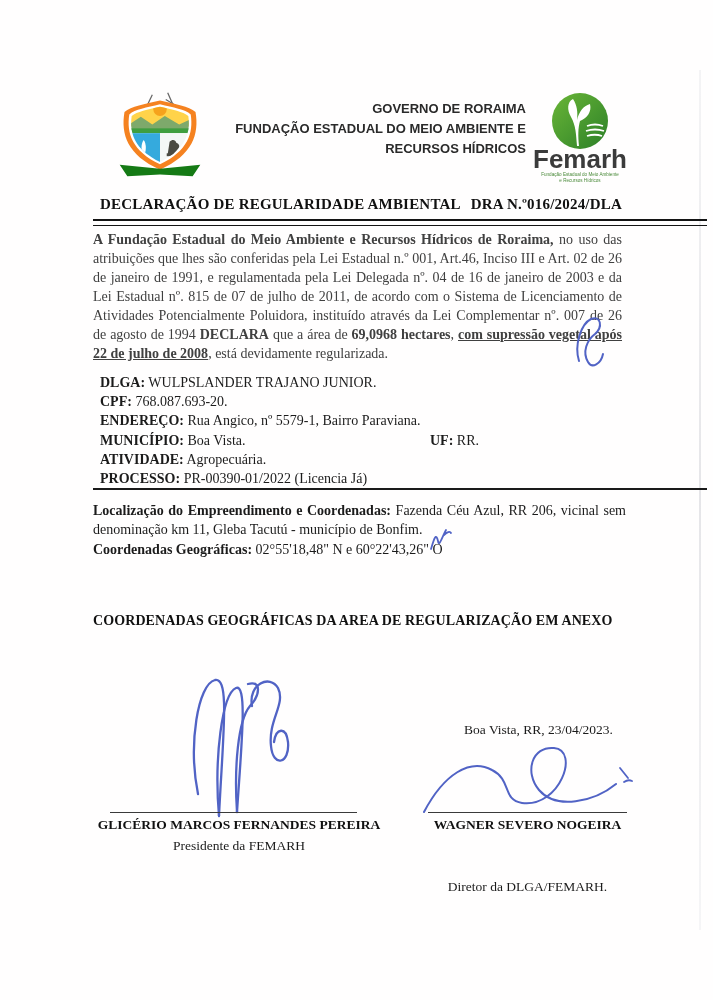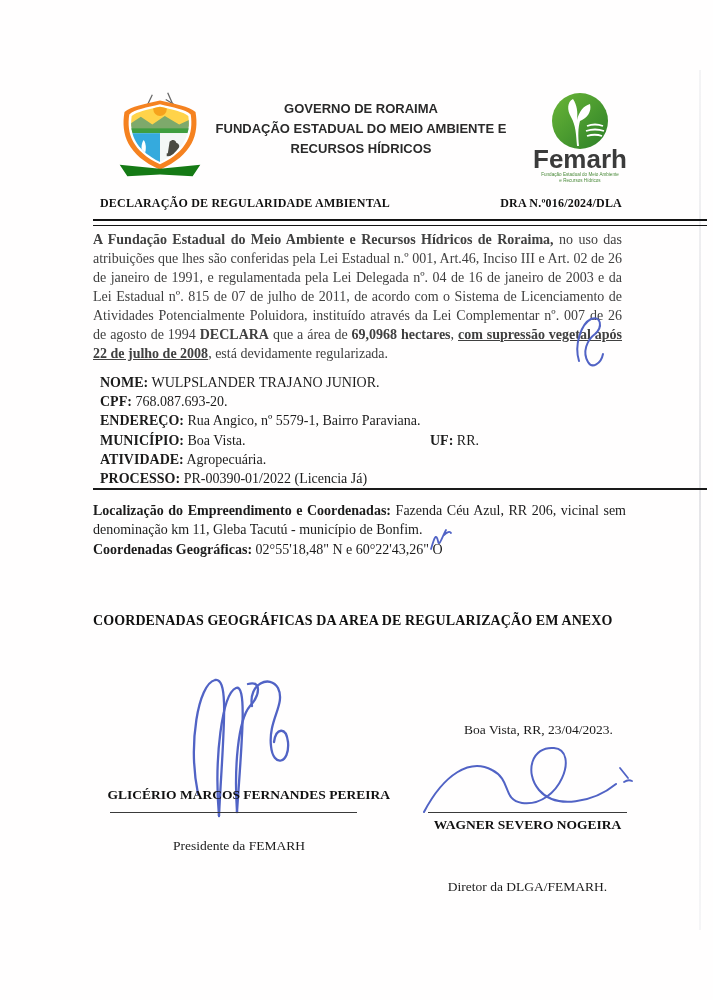--- a/index.html
+++ b/index.html
@@ -9,30 +9,30 @@
     background:#fffefe; overflow:hidden;
     font-family:"Liberation Serif", serif; color:#1c1c1c;
   }
   .scan-edge {
     position:absolute; left:699px; top:70px; height:860px; width:2px;
     background:linear-gradient(#f1f1f3, #dfdfe3, #f3f3f5); opacity:.8;
   }
   
   .coat { position:absolute; left:112px; top:90px; width:96px; height:94px; }
   .org-block {
-    position:absolute; left:196px; top:99px; width:330px; text-align:center;
+    position:absolute; left:196px; top:99px; width:330px; text-align:right;
     font-family:"Liberation Sans", sans-serif; font-weight:700;
     font-size:13px; line-height:1.55; color:#2a2a2a;
   }
   .femarh { position:absolute; left:527px; top:90px; width:106px; height:96px; }
   
   .title-row {
     position:absolute; left:100px; top:196px; width:522px;
     display:flex; justify-content:space-between;
-    font-weight:700; font-size:12px; letter-spacing:.2px; color:#111;
+    font-weight:700; font-size:15px; letter-spacing:.2px; color:#111;
   }
   .double-rule {
     position:absolute; left:93px; top:219px; width:614px; height:7px;
     border-top:2.5px solid #141414; border-bottom:1.5px solid #141414;
   }
   
   .body-par {
     position:absolute; left:93px; top:230px; width:529px;
     font-size:14px; line-height:1.36; text-align:justify; color:#404040;
   }
@@ -62,21 +62,21 @@
   .sig-left-svg  { left:178px; top:672px; width:142px; height:148px; }
   .sig-right-svg { left:418px; top:742px; width:218px; height:74px; }
   .rubric1 { left:572px; top:315px; width:36px; height:54px; }
   .rubric2 { left:429px; top:527px; width:24px; height:26px; }
   .sig-line { position:absolute; border-top:1.5px solid #3a3a3a; }
   .sig-line-left  { left:110px; top:812px; width:247px; }
   .sig-line-right { left:428px; top:812px; width:199px; }
   .sig-name {
     position:absolute; text-align:center; font-weight:700; font-size:13.5px; color:#111;
   }
-  .sig-name-left  { left:88px;  top:787px; width:302px;text-align:right; }
+  .sig-name-left  { left:88px;  top:817px; width:302px; }
   .sig-name-right { left:420px; top:817px; width:215px; }
   .sig-role {
     position:absolute; text-align:center; font-size:13.5px; color:#1b1b1b;
   }
   .sig-role-left  { left:88px;  top:838px; width:302px; }
   .sig-role-right { left:420px; top:838px; width:215px;margin-top:41px; }
   .ink { stroke:#5163c5; fill:none; stroke-linecap:round; stroke-linejoin:round; }
 </style>
 </head>
 <body>
@@ -132,21 +132,21 @@
 
   <div class="title-row">
     <span>DECLARAÇÃO DE REGULARIDADE AMBIENTAL</span>
     <span>DRA N.º016/2024/DLA</span>
   </div>
   <div class="double-rule"></div>
 
   <p class="body-par"><span style="font-weight: 700;">A Fundação Estadual do Meio Ambiente e Recursos Hídricos de Roraima,</span><span> no uso das atribuições que lhes são conferidas pela Lei Estadual n.º 001, Art.46, Inciso III e Art. 02 de 26 de janeiro de 1991, e regulamentada pela Lei Delegada nº. 04 de 16 de janeiro de 2003 e da Lei Estadual nº. 815 de 07 de julho de 2011, de acordo com o Sistema de Licenciamento de Atividades Potencialmente Poluidora, instituído através da Lei Complementar nº. 007 de 26 de agosto de 1994 </span><span style="font-weight: 700;">DECLARA</span><span> que a área de </span><span style="font-weight: 700;">69,0968 hectares</span><span>, </span><span style="font-weight: 700; text-decoration: underline;">com supressão vegetal após 22 de julho de 2008</span><span>, está devidamente regularizada.</span></p>
 
   <div class="fields">
-    <div class="field-row"><b>NOME:</b><span> WULPSLANDER TRAJANO JUNIOR.</span></div>
+    <div class="field-row"><b>DLGA:</b><span> WULPSLANDER TRAJANO JUNIOR.</span></div>
     <div class="field-row"><b>CPF:</b><span> 768.087.693-20.</span></div>
     <div class="field-row"><b>ENDEREÇO:</b><span> Rua Angico, nº 5579-1, Bairro Paraviana.</span></div>
     <div class="field-row">
       <b>MUNICÍPIO:</b><span> Boa Vista.</span>
       <span class="uf-pair"><b>UF:</b><span> RR.</span></span>
     </div>
     <div class="field-row"><b>ATIVIDADE:</b><span> Agropecuária.</span></div>
     <div class="field-row"><b>PROCESSO:</b><span> PR-00390-01/2022 (Licencia Já)</span></div>
   </div>
 

